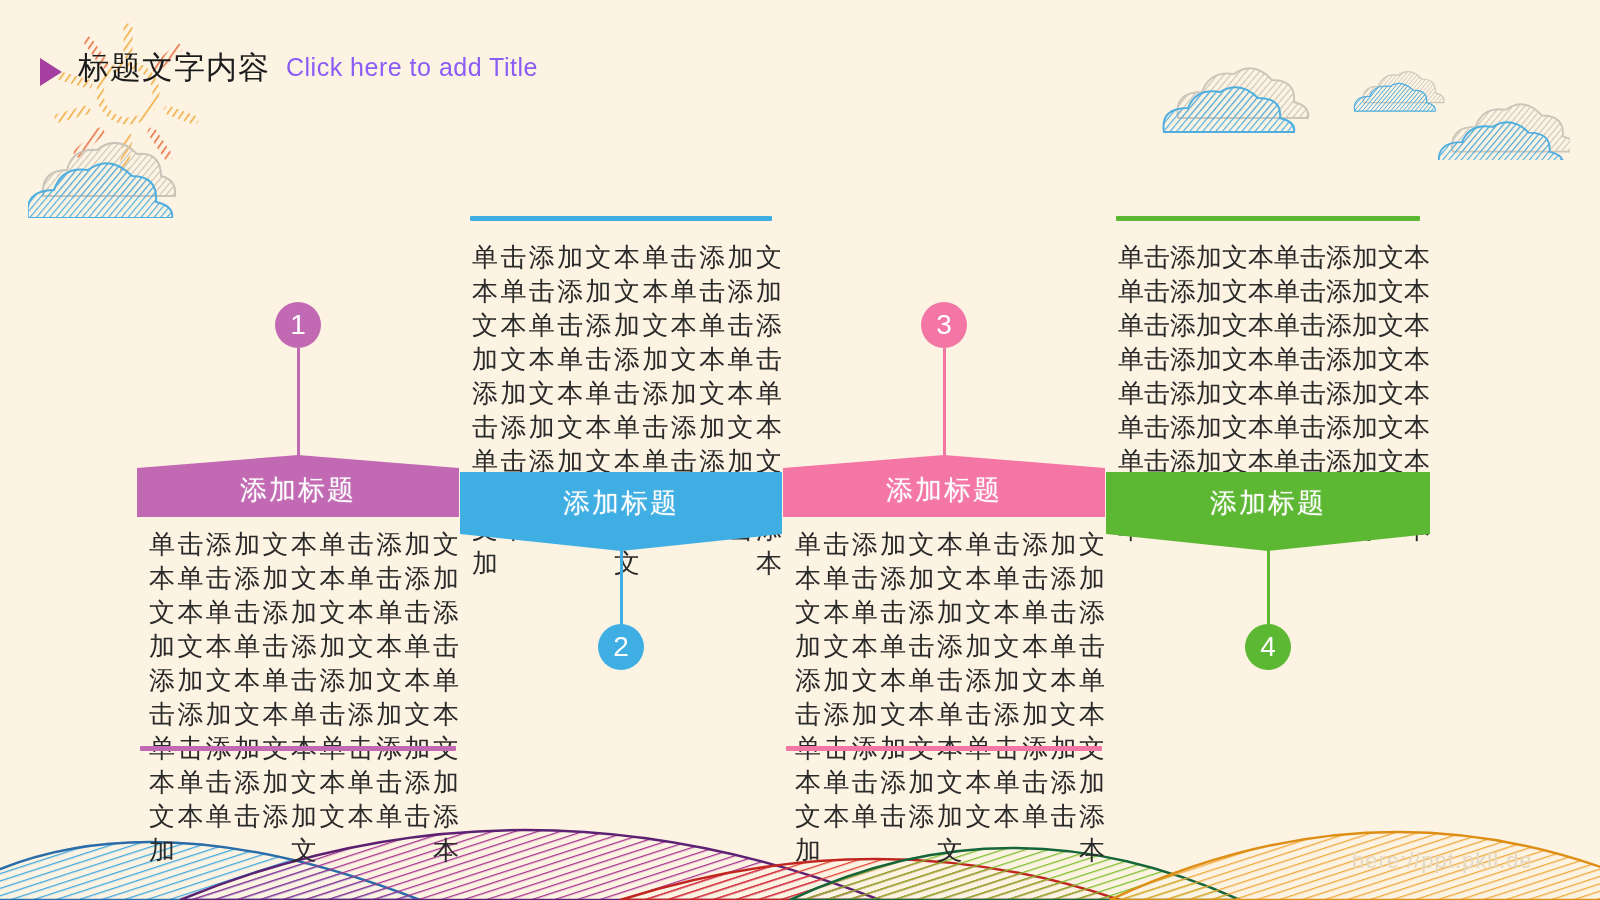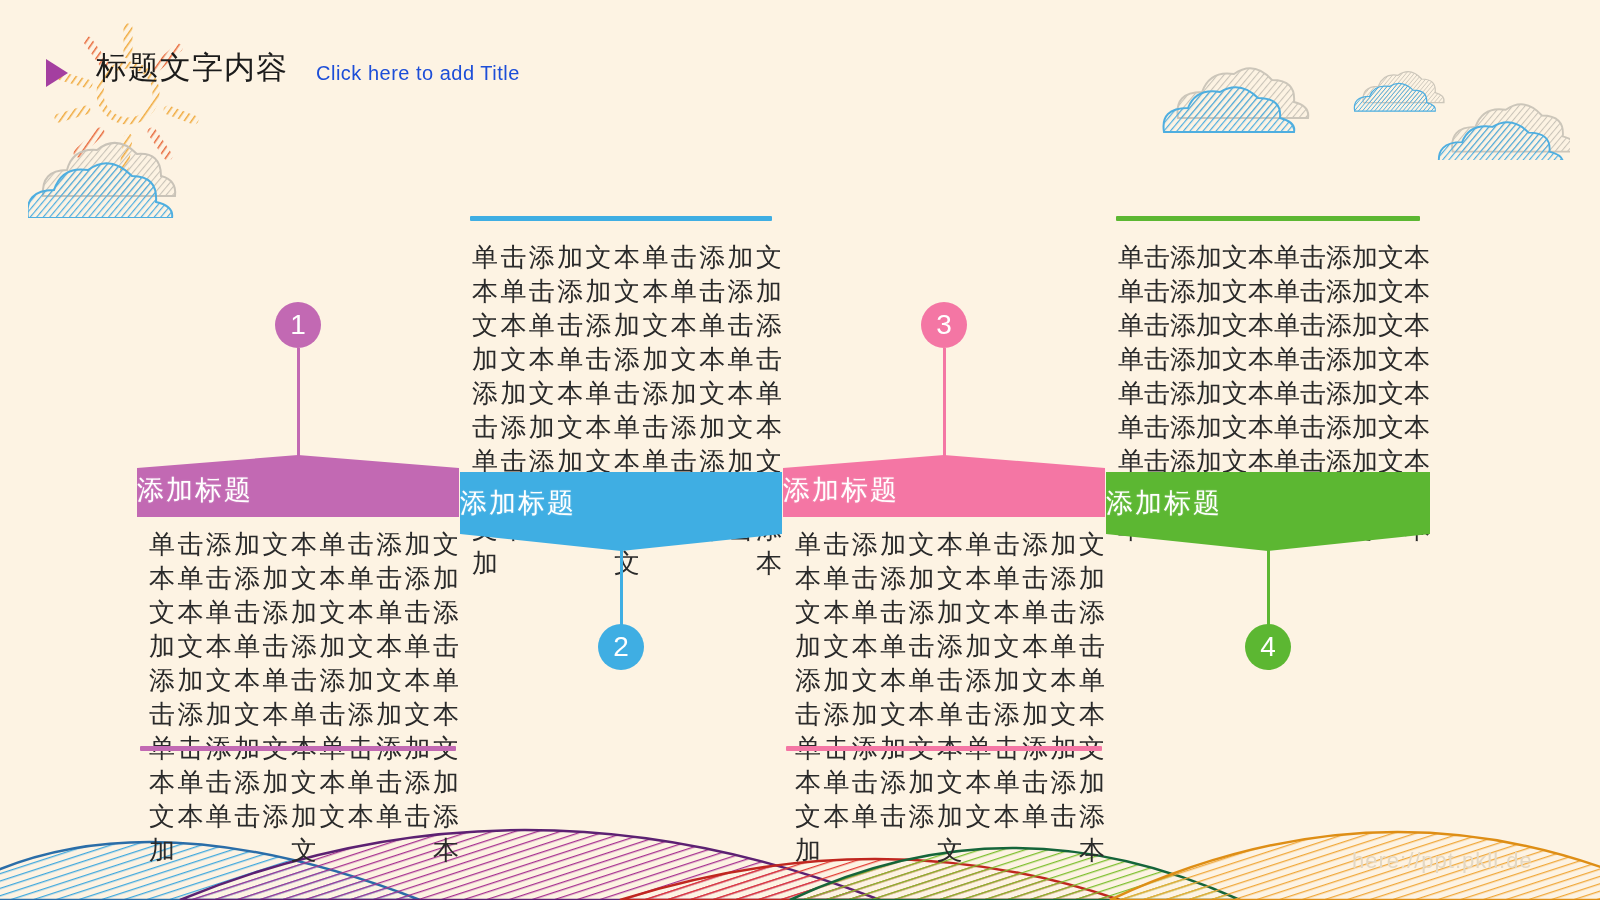--- a/index.html
+++ b/index.html
@@ -11,40 +11,40 @@
   }
   #stage{position:absolute;inset:0;width:1600px;height:900px;}
 
   
   .deco{position:absolute;pointer-events:none;}
   #sun-deco{left:28px;top:8px;width:230px;height:210px;}
   #clouds-deco{left:1150px;top:30px;width:420px;height:130px;}
   #hills-deco{left:0;bottom:0;width:1600px;height:130px;}
 
   
-  #header{position:absolute;left:46px;top:52px;display:flex;align-items:flex-end;gap:28px;z-index:6;}
+  #header{position:absolute;left:40px;top:52px;display:flex;align-items:center;gap:16px;z-index:6;}
   #header .tri{
     width:0;height:0;border-left:22px solid #A43FA0;
     border-top:14px solid transparent;border-bottom:14px solid transparent;
     position:relative;top:4px;
   }
   #title-cn{font-size:31px;color:#1B1B1B;letter-spacing:1px;line-height:1;}
-  #title-en{font-size:20px;color:#1d4ed8;letter-spacing:.5px;line-height:1;}
+  #title-en{font-size:25px;color:#8b5cf6;letter-spacing:.5px;line-height:1;}
 
   
   .col{position:absolute;top:0;height:900px;}
   #col1{left:137px;width:322px;}
   #col2{left:460px;width:322px;}
   #col3{left:783px;width:322px;}
   #col4{left:1106px;width:324px;}
 
   .banner{position:absolute;left:0;width:100%;height:62px;}
   .banner .lbl{
     position:absolute;left:0;right:0;
-    font-size:27px;color:#FFFFFF;letter-spacing:2px;
+    font-size:27px;color:#FFFFFF;text-align:center;letter-spacing:2px;
     text-shadow:0 0 2px rgba(255,255,255,.35);
   }
   
   .banner.up{top:455px;clip-path:polygon(0 13px,50% 0,100% 13px,100% 100%,0 100%);}
   .banner.up .lbl{top:17px;}
   
   .banner.down{top:472px;height:79px;clip-path:polygon(0 0,100% 0,100% 62px,50% 79px,0 62px);}
   .banner.down .lbl{top:13px;}
 
   .body-text{

